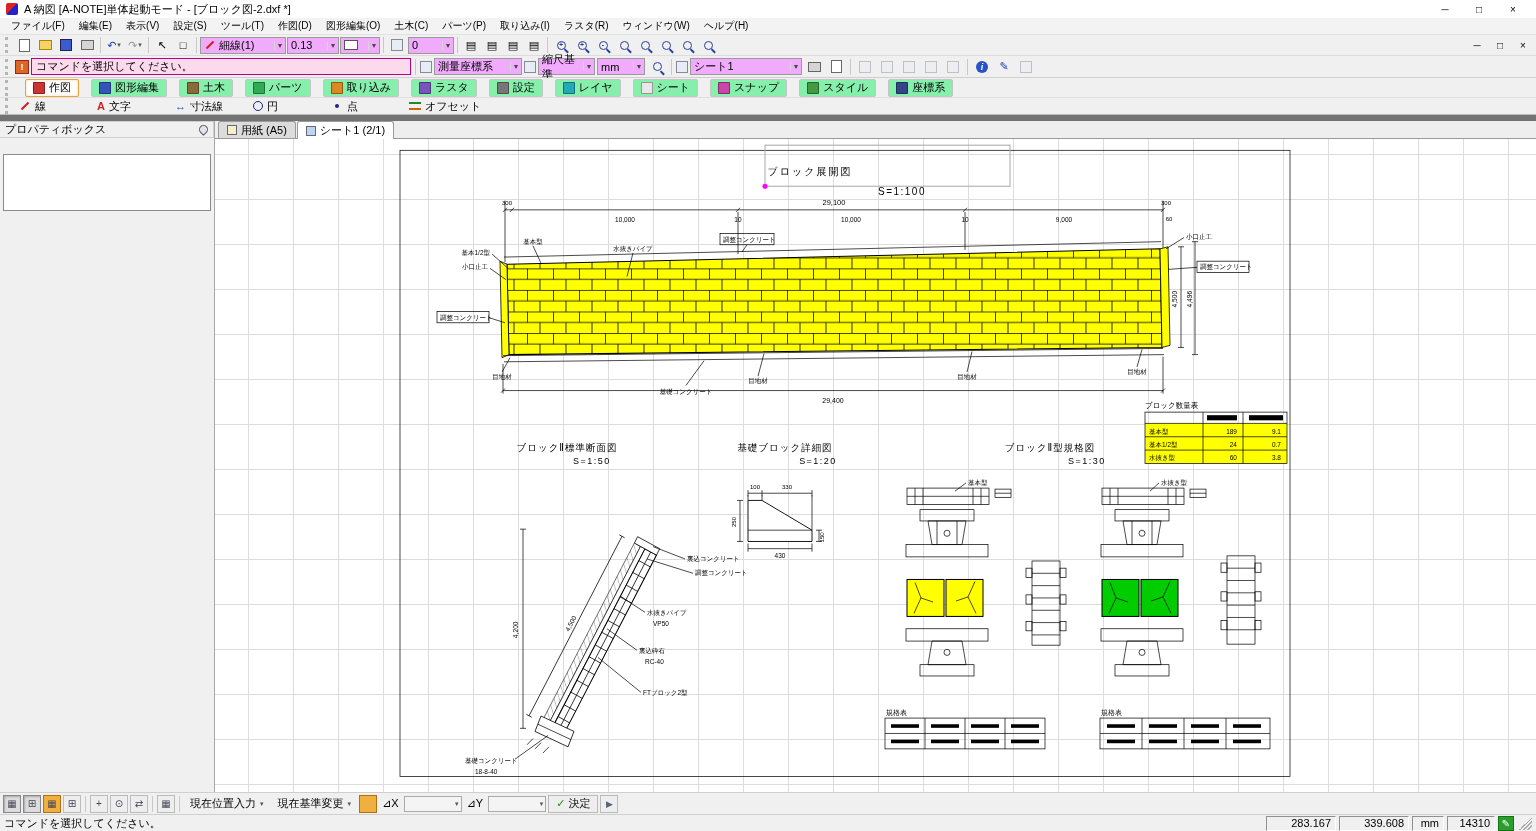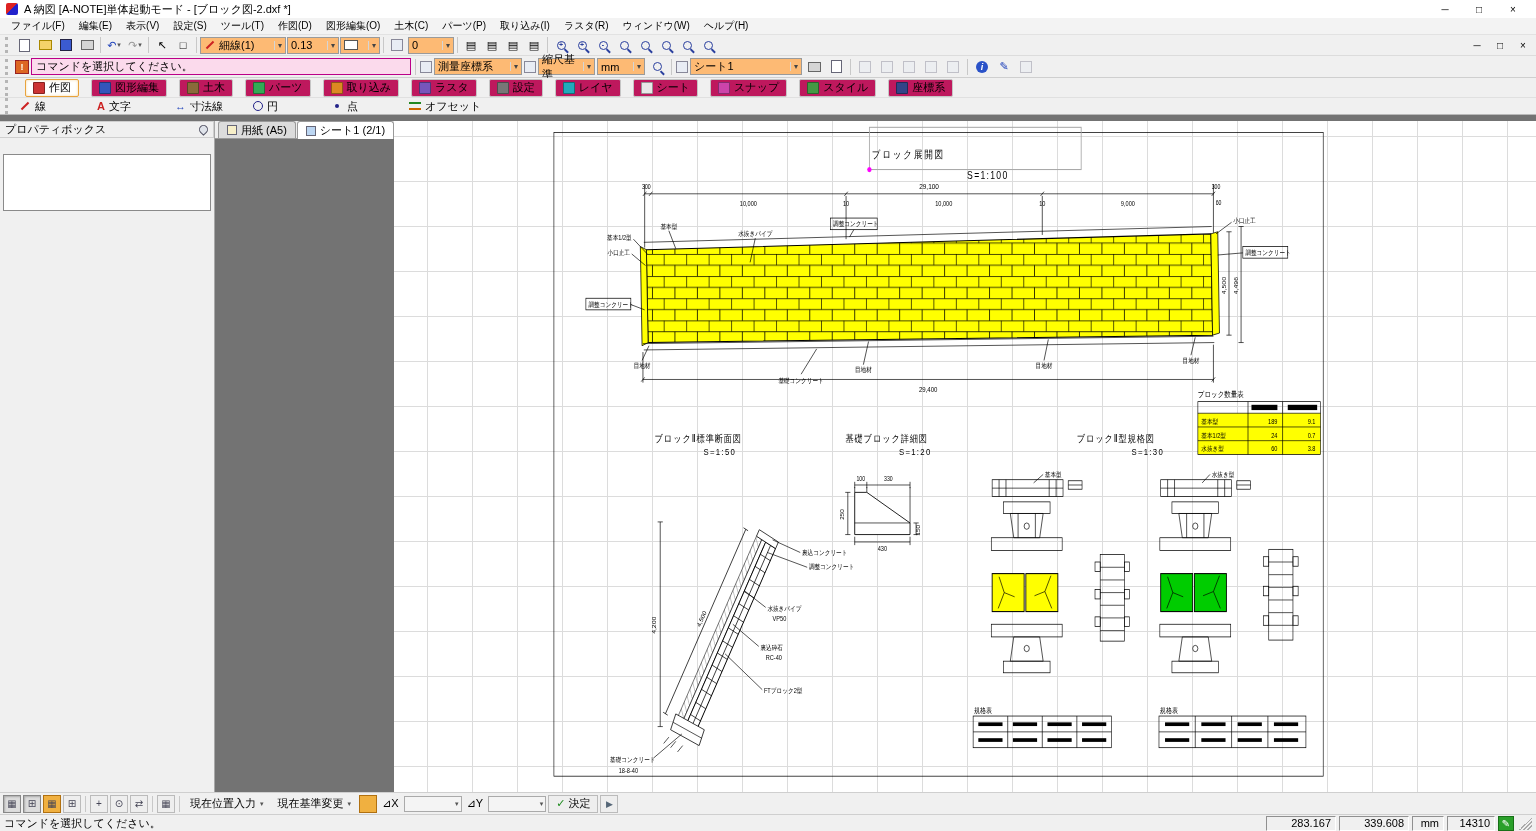--- a/index.html
+++ b/index.html
@@ -22,54 +22,54 @@
 .commandbar{height:22px;background:#f0f0f0;display:flex;align-items:center;gap:2px;padding:0 2px;border-bottom:1px solid #cfcfcf;flex:0 0 auto}
 .grip{width:5px;height:16px;border-left:3px dotted #b5b5b5;margin:0 3px}
 .sep{width:1px;height:16px;background:#c8c8c8;margin:0 2px}
 .tbtn{min-width:20px;height:18px;display:flex;align-items:center;justify-content:center;border:1px solid transparent;border-radius:2px;font-size:11px}
 .ic-page{width:11px;height:13px;background:#fff;border:1px solid #667}
 .ic-folder{width:13px;height:10px;background:#f5d268;border:1px solid #a80}
 .ic-save{width:12px;height:12px;background:#3b5bd0;border:1px solid #224}
 .ic-print{width:13px;height:10px;background:#d5d5d5;border:1px solid #666}
 .blue{color:#2244bb}.gray{color:#999}
 .dd-mini{font-size:7px;color:#555;margin-left:1px}
-.combo{display:flex;align-items:center;height:17px;background:#fdba74;border:1px solid #9a9a9a;padding:0 3px;gap:3px;font-size:11px}
+.combo{display:flex;align-items:center;height:17px;background:#f0abfc;border:1px solid #9a9a9a;padding:0 3px;gap:3px;font-size:11px}
 .dd-arrow{margin-left:auto;font-size:8px;color:#444;border-left:1px solid #d5d5d5;padding-left:3px}
 .swatch{width:14px;height:10px;background:#fff;border:1px solid #555}
 .mag{position:relative;width:9px;height:9px;border:1.5px solid #2a3f9e;border-radius:50%;display:flex;align-items:center;justify-content:center}
 .mag::after{content:"";position:absolute;width:5px;height:1.5px;background:#2a3f9e;bottom:-3px;right:-4px;transform:rotate(45deg)}
 .mag span{font-size:7px;line-height:6px;color:#2a3f9e;font-weight:bold}
 .cmd-icon{width:14px;height:14px;background:#d62;border:1px solid #922;color:#ffe;display:flex;align-items:center;justify-content:center;font-size:9px;font-weight:bold}
 .cmd-input{width:380px;height:17px;background:#fbdaec;border:1px solid #b08;font-size:11px;padding:0 4px;font-family:inherit}
 .mini-ic{width:12px;height:12px;border:1px solid #889;background:#e8ecf4}
 .ghost{opacity:.45}
 .info-ic{width:12px;height:12px;border-radius:50%;background:#2a52c8;color:#fff;font-size:9px;font-weight:bold;display:flex;align-items:center;justify-content:center;font-style:italic}
 
 
 .ribbon-tabs{height:20px;background:#f0f0f0;display:flex;align-items:center;gap:12px;padding:1px 2px;border-bottom:1px solid #e0e0e0;flex:0 0 auto}
-.rtab{display:flex;align-items:center;gap:4px;height:18px;padding:0 7px;border:1px solid #c5c5c5;background:#be185d;border-radius:2px;font-size:11px}
+.rtab{display:flex;align-items:center;gap:4px;height:18px;padding:0 7px;border:1px solid #c5c5c5;background:#86efac;border-radius:2px;font-size:11px}
 .rtab.active{background:#fff;border-color:#e8a33d;box-shadow:inset 0 0 3px #f5d9a8}
 .ticon{width:12px;height:12px;border:1px solid rgba(0,0,0,.35);border-radius:1px;flex:0 0 auto}
 .ribbon-tools{height:17px;background:#f0f0f0;display:flex;align-items:center;padding:0 2px;border-bottom:1px solid #b9b9b9;flex:0 0 auto}
 .tool{display:flex;align-items:center;gap:4px;width:78px;padding:0 6px;font-size:11px;height:15px}
 .icon-line{width:12px;height:12px;position:relative}
 .icon-line::after{content:"";position:absolute;left:1px;right:1px;top:5px;height:2px;background:#c22;transform:rotate(-45deg)}
 .icon-textA{color:#c22;font-weight:bold;font-size:11px;line-height:12px}
 .icon-dim{color:#2244bb;font-size:11px;line-height:12px}
 .icon-circle{width:10px;height:10px;border:1.5px solid #228;border-radius:50%}
 .icon-dot{width:4px;height:4px;background:#228;border-radius:50%;margin:0 4px}
 .icon-offset{width:12px;height:8px;border-top:2px solid #282;border-bottom:2px solid #c60}
 
 
 .main{flex:1;display:flex;min-height:0;padding-top:6px;background:#737373}
 .left-panel{width:215px;background:#f0f0f0;border-right:1px solid #a8a8a8;display:flex;flex-direction:column}
 .panel-header{height:17px;display:flex;align-items:center;padding:0 5px;border:1px solid #cfcfcf;border-left:none;background:#f0f0f0;font-size:11px}
 .pin-icon{margin-left:auto;width:9px;height:9px;border:1px solid #556;border-radius:50% 50% 50% 0;transform:rotate(-45deg);background:#dfe3ea}
 .panel-box{margin:16px 3px 0 3px;height:57px;background:#fff;border:1px solid #8a8a8a}
-.canvas-col{flex:1;display:flex;flex-direction:row;min-width:0}
+.canvas-col{flex:1;display:flex;flex-direction:column;min-width:0}
 .canvas-tabs{height:18px;background:#eee;display:flex;align-items:flex-end;gap:1px;padding-left:3px;border-bottom:1px solid #9a9a9a}
 .ctab{display:flex;align-items:center;gap:4px;height:17px;padding:0 8px;border:1px solid #9a9a9a;border-bottom:none;background:#dcdcdc;font-size:11px;border-radius:3px 3px 0 0}
 .ctab.active{background:#fff;height:18px;margin-bottom:-1px}
 .ctab-ic{width:10px;height:10px;border:1px solid #667}
 .ctab-ic.paper{background:#f7efc8}.ctab-ic.sheet{background:#bcd6f2}
 .canvas{flex:1;position:relative;background:#fff;background-image:linear-gradient(#dcdcdc 1px,transparent 1px),linear-gradient(90deg,#dcdcdc 1px,transparent 1px);background-size:45px 45px;background-position:-12px -30px;overflow:hidden}
 .canvas svg{position:absolute;inset:0}
 svg.cad text{fill:#000;stroke:none}
 svg.cad .ln{fill:none;stroke:#000;stroke-width:0.7}
 .file-tabs{height:17px;background:#e4e4e4;display:flex;align-items:flex-start;gap:1px;padding-left:3px;border-top:1px solid #9a9a9a}

